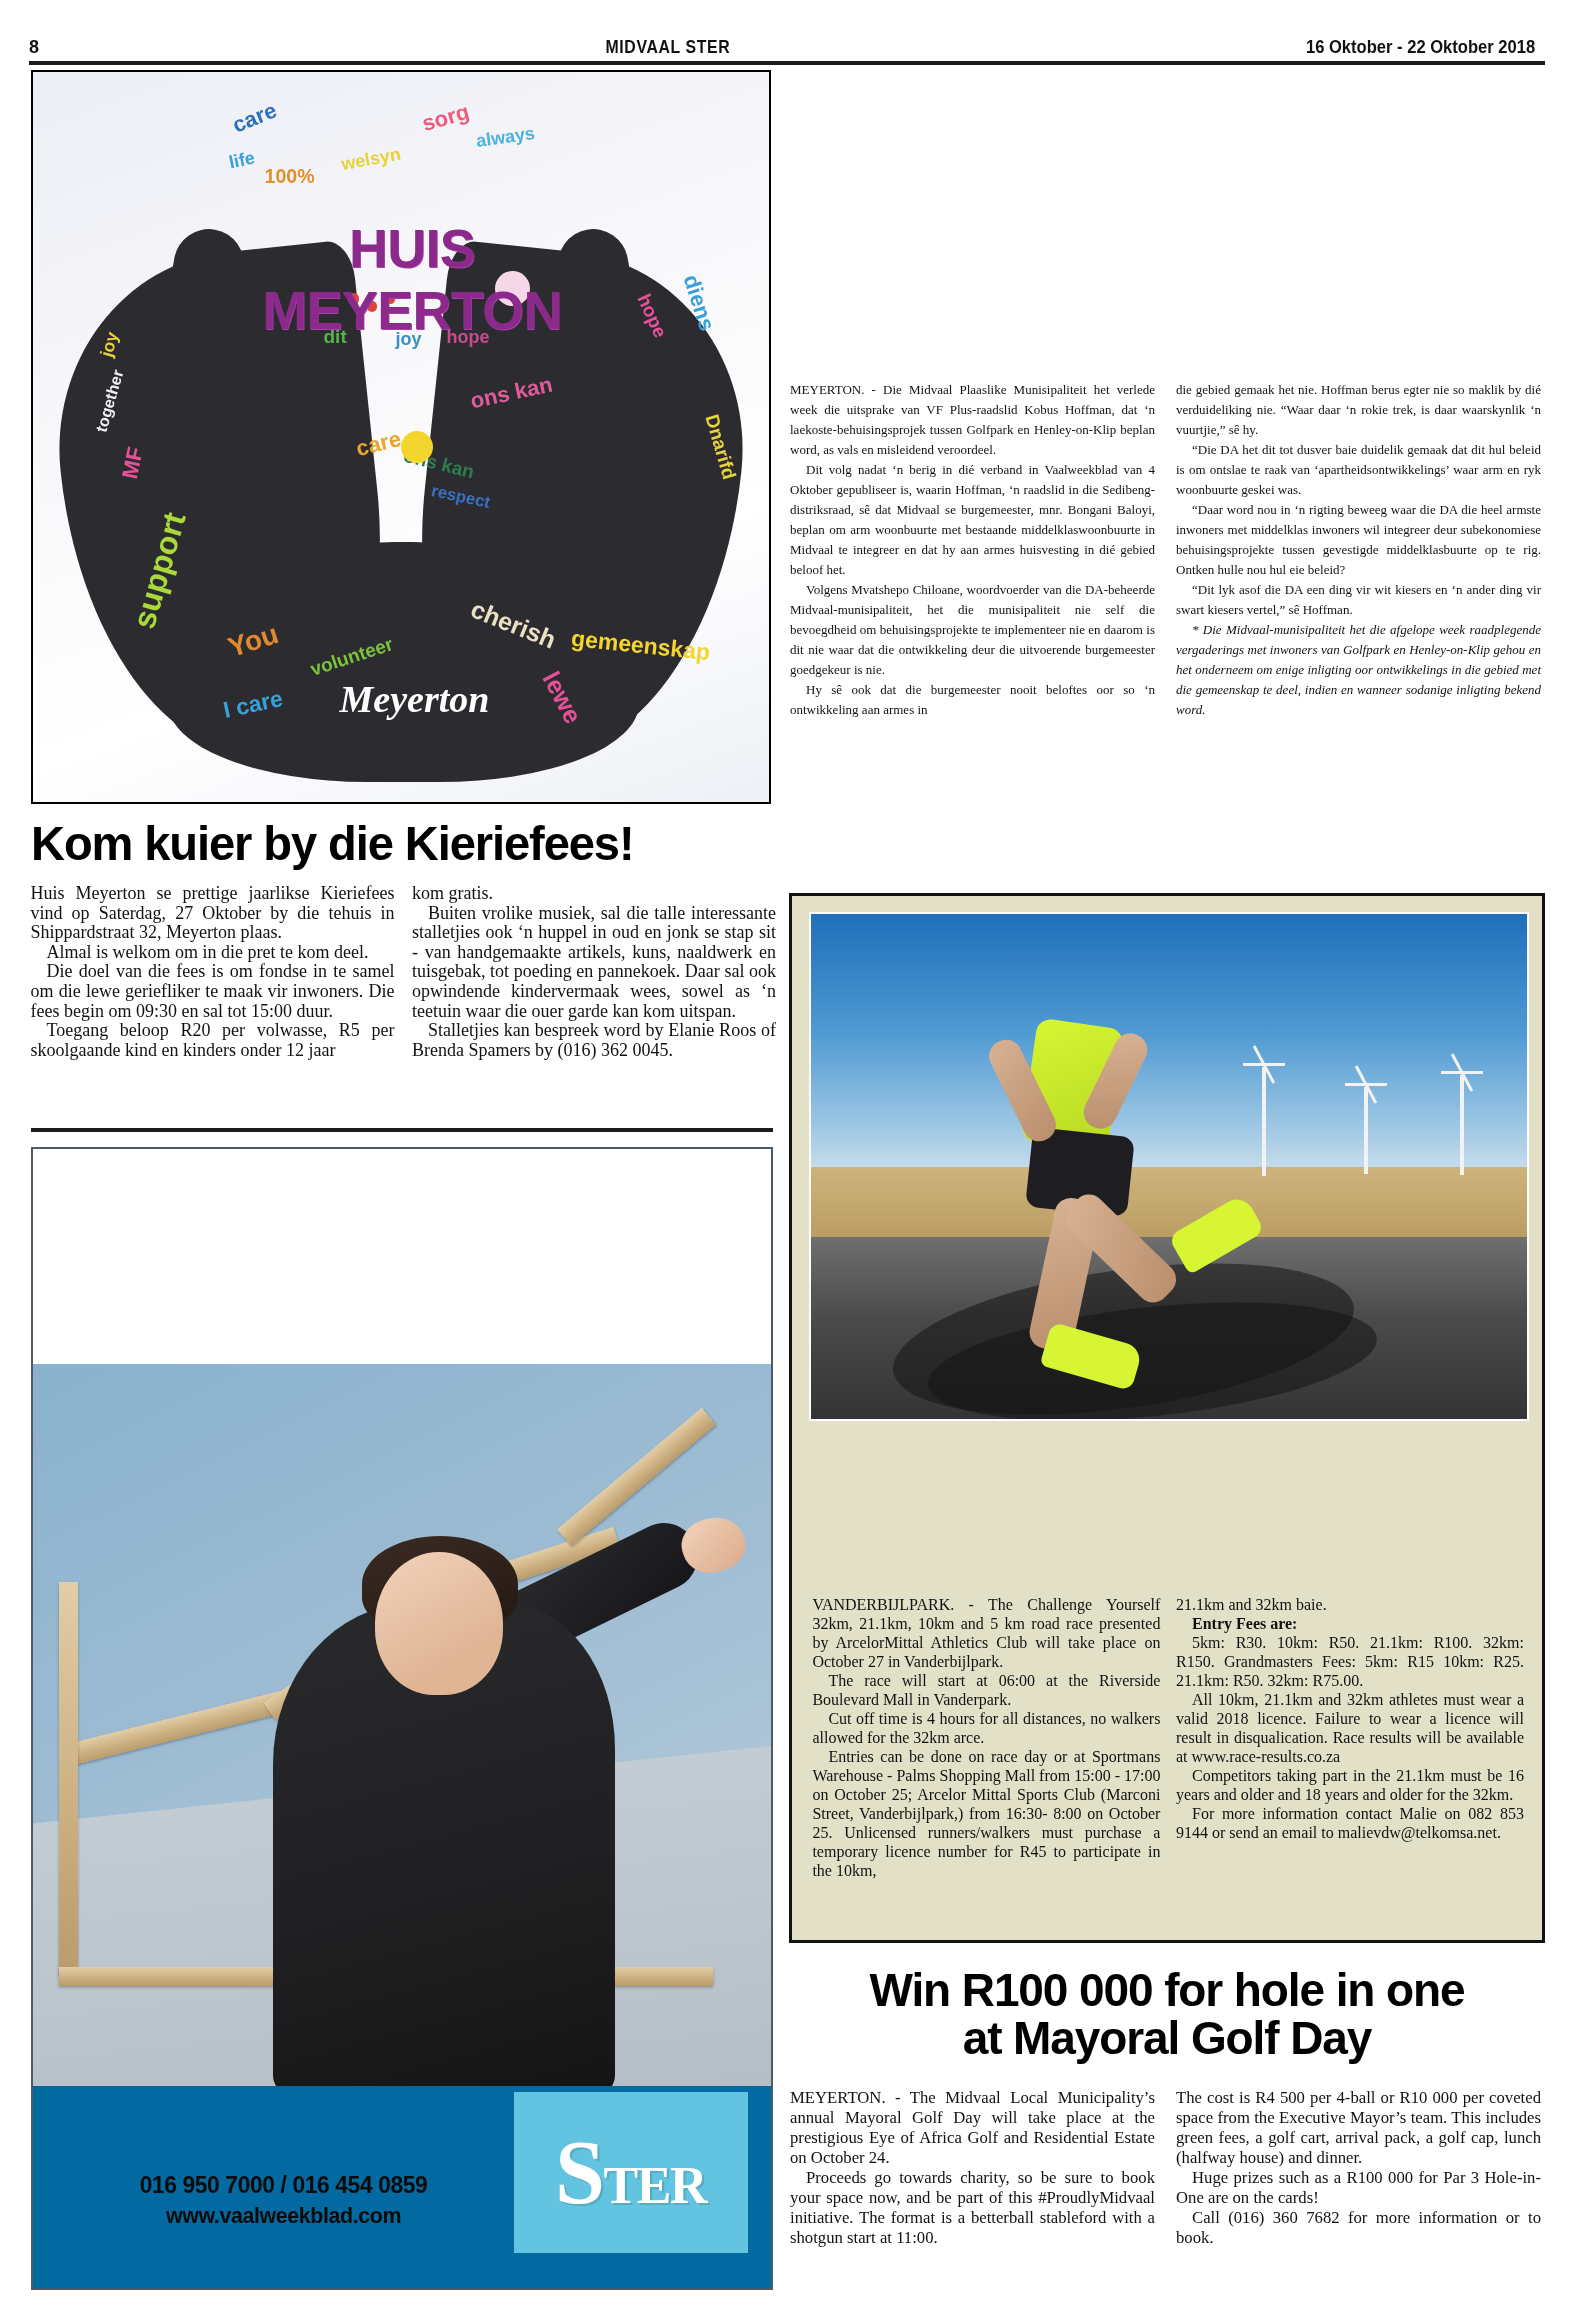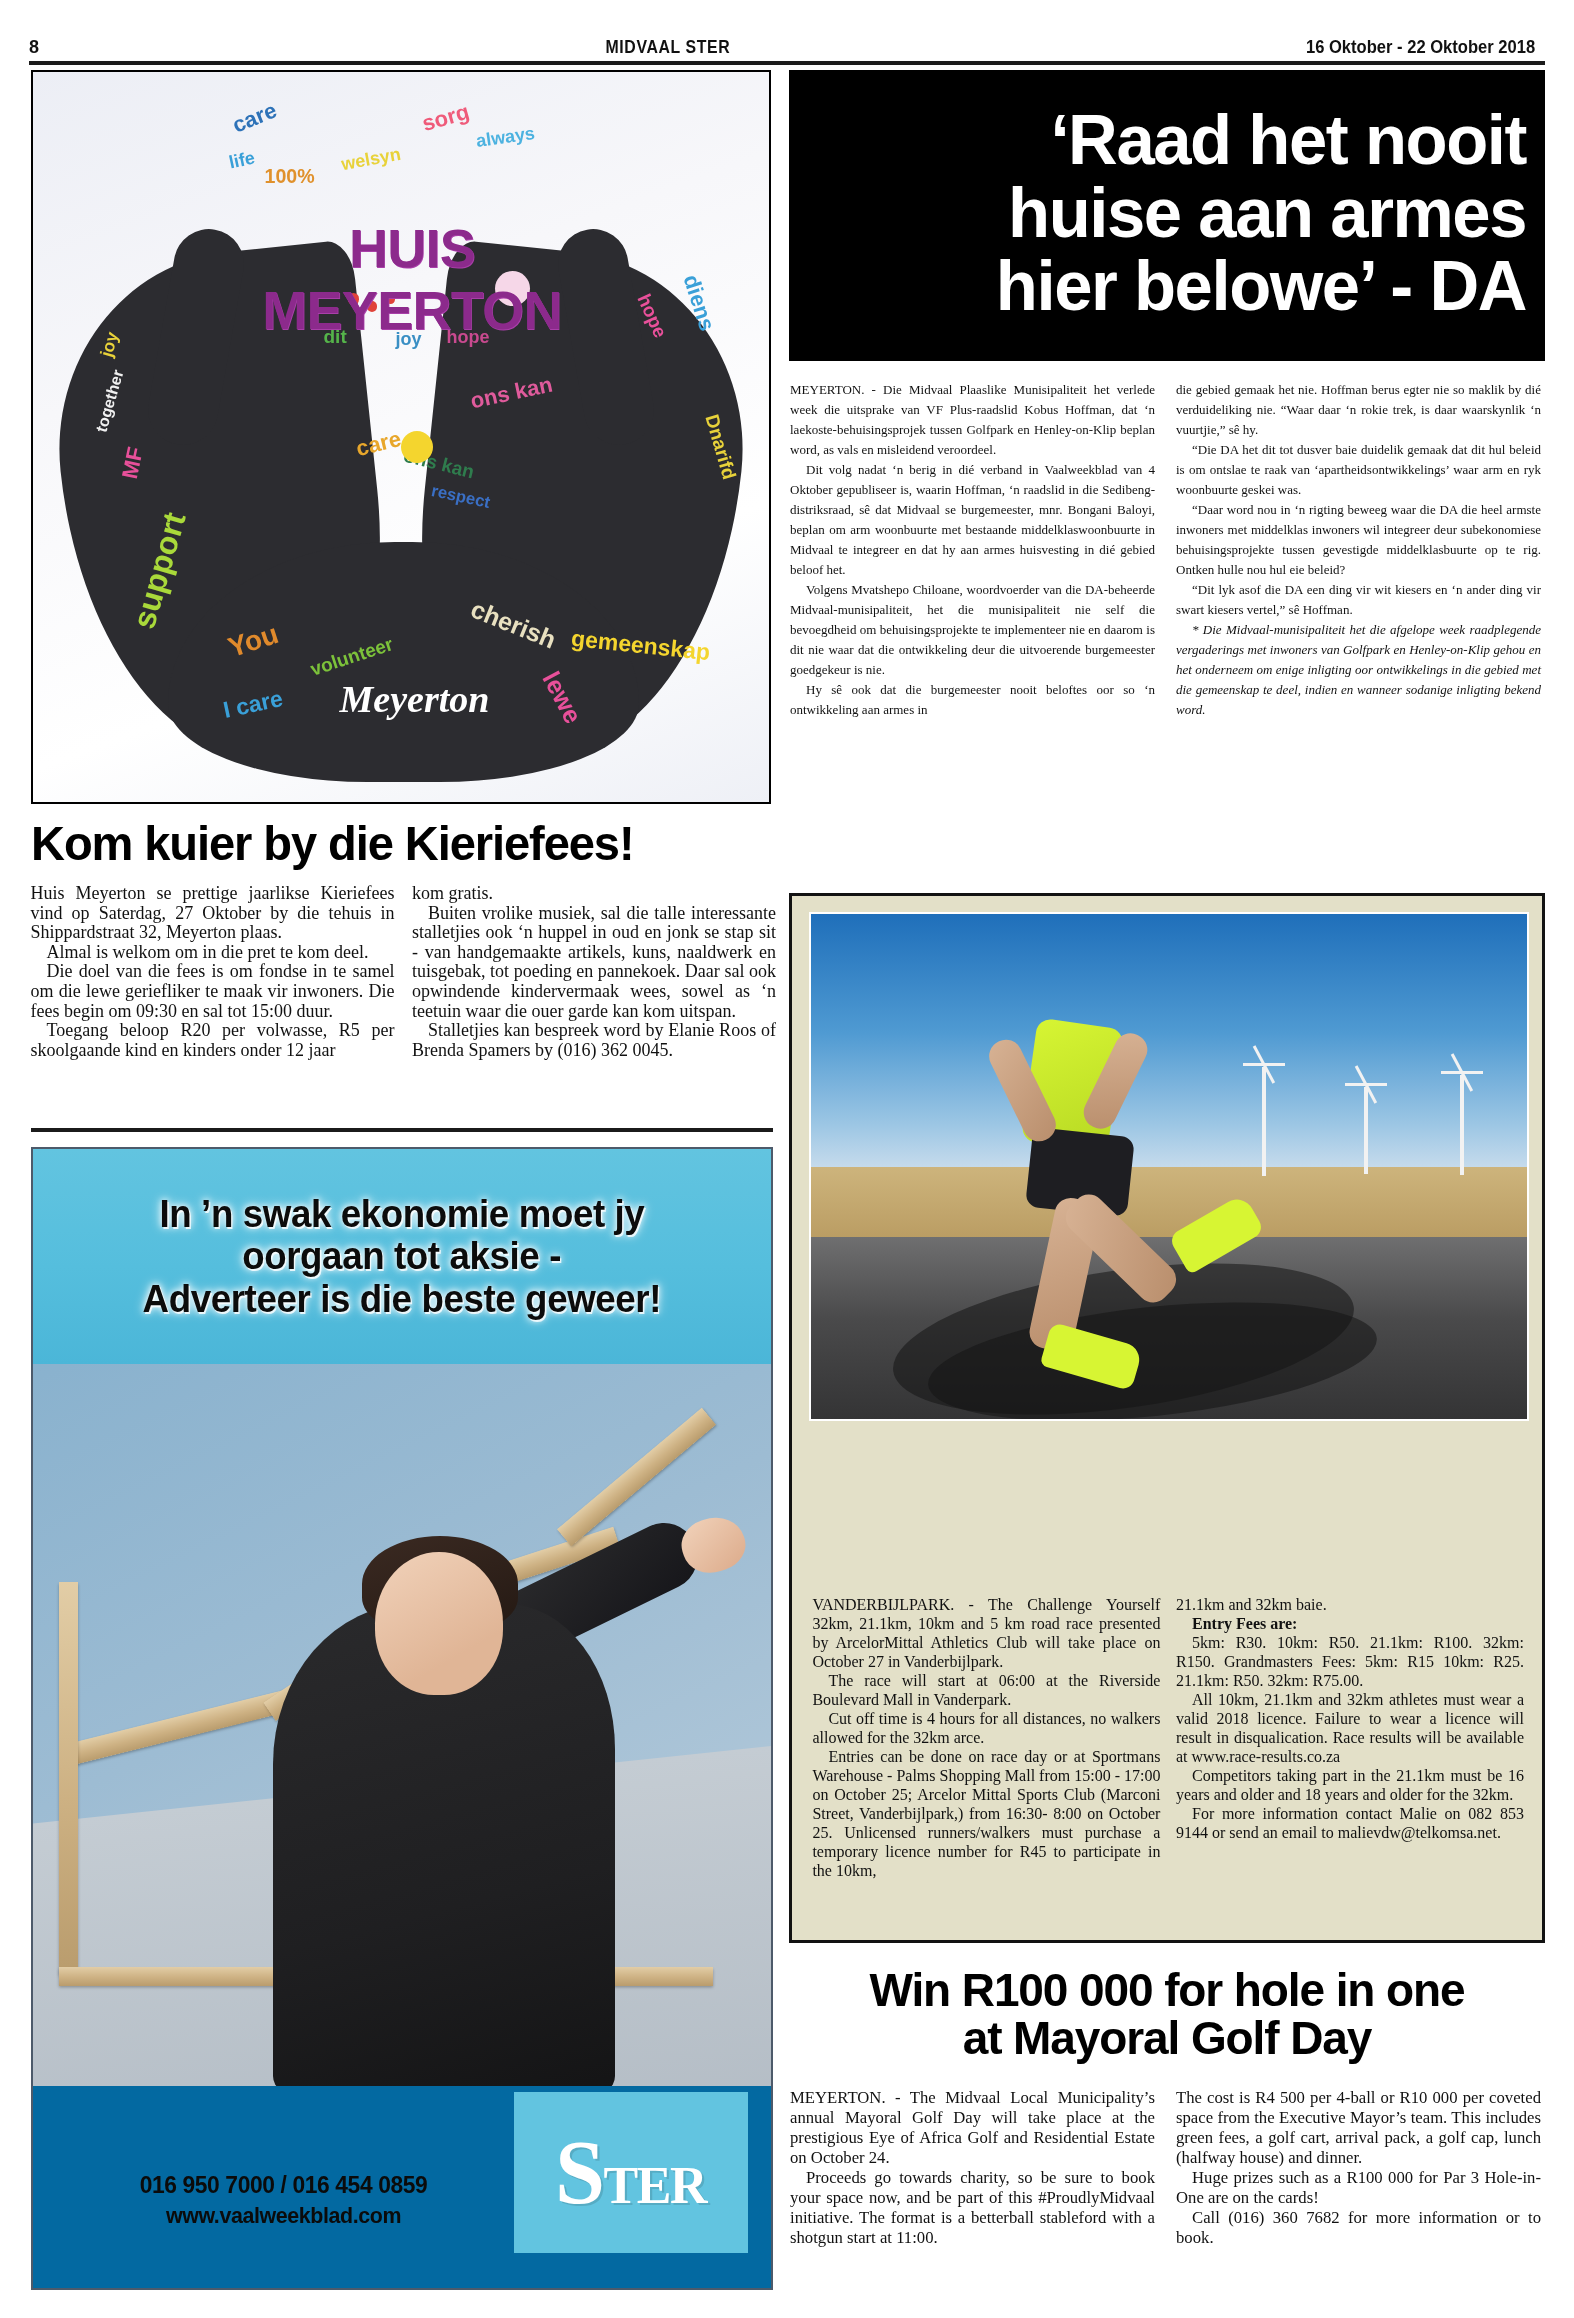--- a/index.html
+++ b/index.html
@@ -259,25 +259,20 @@
       <span class="w" style="left:538px;top:560px;color:#f4d52e;font-size:23px;transform:rotate(6deg)">gemeenskap</span>
       <span class="w" style="left:502px;top:611px;color:#e8509a;font-size:25px;transform:rotate(62deg)">lewe</span>
       <span class="w" style="left:596px;top:233px;color:#e8509a;font-size:19px;transform:rotate(66deg)">hope</span>
       <span class="w" style="left:637px;top:218px;color:#3aa0d8;font-size:22px;transform:rotate(72deg)">diens</span>
       <span class="w" style="left:654px;top:364px;color:#e8d23a;font-size:19px;transform:rotate(74deg)">Dnarifd</span>
 
       <div class="meyerton-script">Meyerton</div>
     </div>
   </div>
 
-  <div class="hero-head">
-    <div class="hl">‘Raad het nooit</div>
-    <div class="hl">huise aan armes</div>
-    <div class="hl">hier belowe’ - DA</div>
-  </div>
 
   <div class="col main-c1">
     <p class="noind">MEYERTON. - Die Midvaal Plaaslike Munisipaliteit het verlede week die uitsprake van VF Plus-raadslid Kobus Hoffman, dat ‘n laekoste-behuisingsprojek tussen Golfpark en Henley-on-Klip beplan word, as vals en misleidend veroordeel.</p>
     <p>Dit volg nadat ‘n berig in dié verband in Vaalweekblad van 4 Oktober gepubliseer is, waarin Hoffman, ‘n raadslid in die Sedibeng-distriksraad, sê dat Midvaal se burgemeester, mnr. Bongani Baloyi, beplan om arm woonbuurte met bestaande middelklaswoonbuurte in Midvaal te integreer en dat hy aan armes huisvesting in dié gebied beloof het.</p>
     <p>Volgens Mvatshepo Chiloane, woordvoerder van die DA-beheerde Midvaal-munisipaliteit, het die munisipaliteit nie self die bevoegdheid om behuisingsprojekte te implementeer nie en daarom is dit nie waar dat die ontwikkeling deur die uitvoerende burgemeester goedgekeur is nie.</p>
     <p>Hy sê ook dat die burgemeester nooit beloftes oor so ‘n ontwikkeling aan armes in</p>
   </div>
   <div class="col main-c2">
     <p class="noind">die gebied gemaak het nie. Hoffman berus egter nie so maklik by dié verduideliking nie. “Waar daar ‘n rokie trek, is daar waarskynlik ‘n vuurtjie,” sê hy.</p>
     <p>“Die DA het dit tot dusver baie duidelik gemaak dat dit hul beleid is om ontslae te raak van ‘apartheidsontwikkelings’ waar arm en ryk woonbuurte geskei was.</p>
@@ -295,25 +290,20 @@
   </div>
   <div class="col kierie-c2">
     <p class="noind">kom gratis.</p>
     <p>Buiten vrolike musiek, sal die talle interessante stalletjies ook ‘n huppel in oud en jonk se stap sit - van handgemaakte artikels, kuns, naaldwerk en tuisgebak, tot poeding en pannekoek. Daar sal ook opwindende kindervermaak wees, sowel as ‘n teetuin waar die ouer garde kan kom uitspan.</p>
     <p>Stalletjies kan bespreek word by Elanie Roos of Brenda Spamers by (016) 362 0045.</p>
   </div>
 
   <div class="rule-mid"></div>
 
   <div class="advert">
-    <div class="ad-top">
-      <div class="al">In ’n swak ekonomie moet jy</div>
-      <div class="al">oorgaan tot aksie -</div>
-      <div class="al">Adverteer is die beste geweer!</div>
-    </div>
     <div class="ad-photo">
       <div class="ad-bgA"></div>
       <div class="ad-wall"></div>
       <div class="ad-floor"></div>
       <div class="plank" style="left:29px;top:349px;width:262px;height:22px;transform:rotate(-14deg)"></div>
       <div class="plank" style="left:218px;top:276px;width:218px;height:22px;transform:rotate(-34deg)"></div>
       <div class="plank" style="left:371px;top:196px;width:218px;height:22px;transform:rotate(-18deg)"></div>
       <div class="plank" style="left:509px;top:102px;width:189px;height:22px;transform:rotate(-40deg)"></div>
       <div class="plank" style="left:26px;top:218px;width:19px;height:393px;"></div>
       <div class="plank" style="left:26px;top:603px;width:654px;height:19px;"></div>

